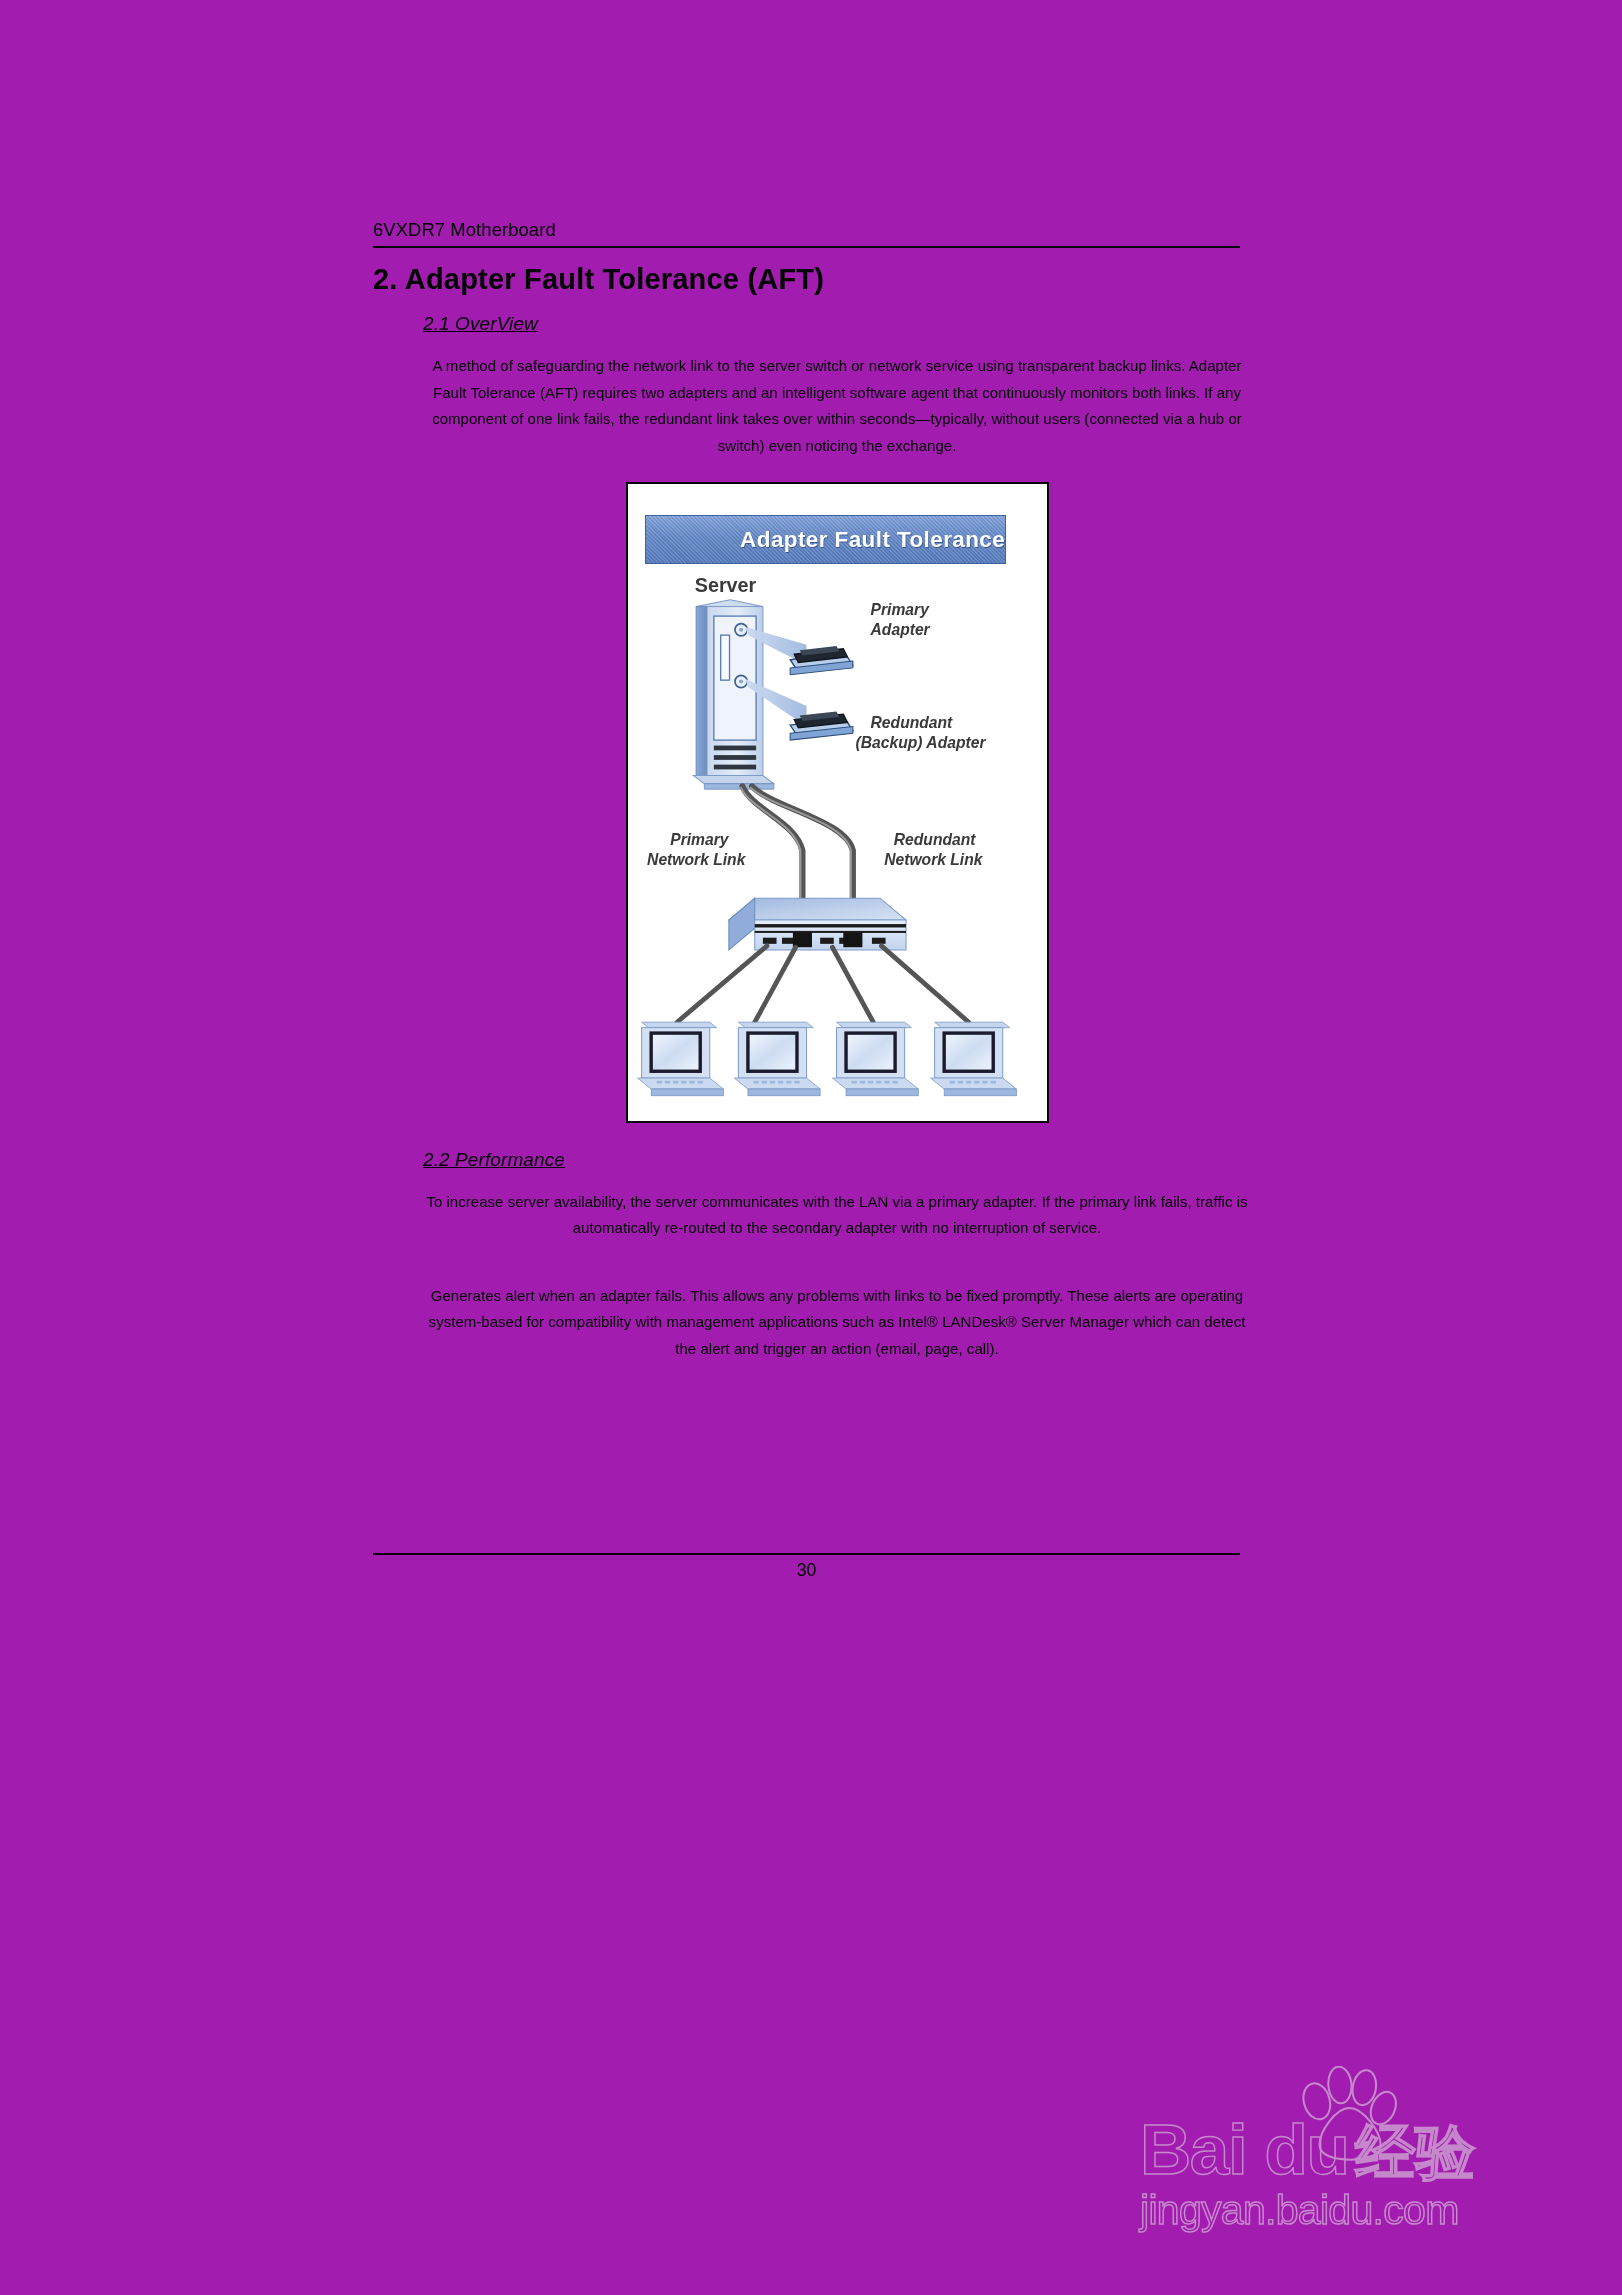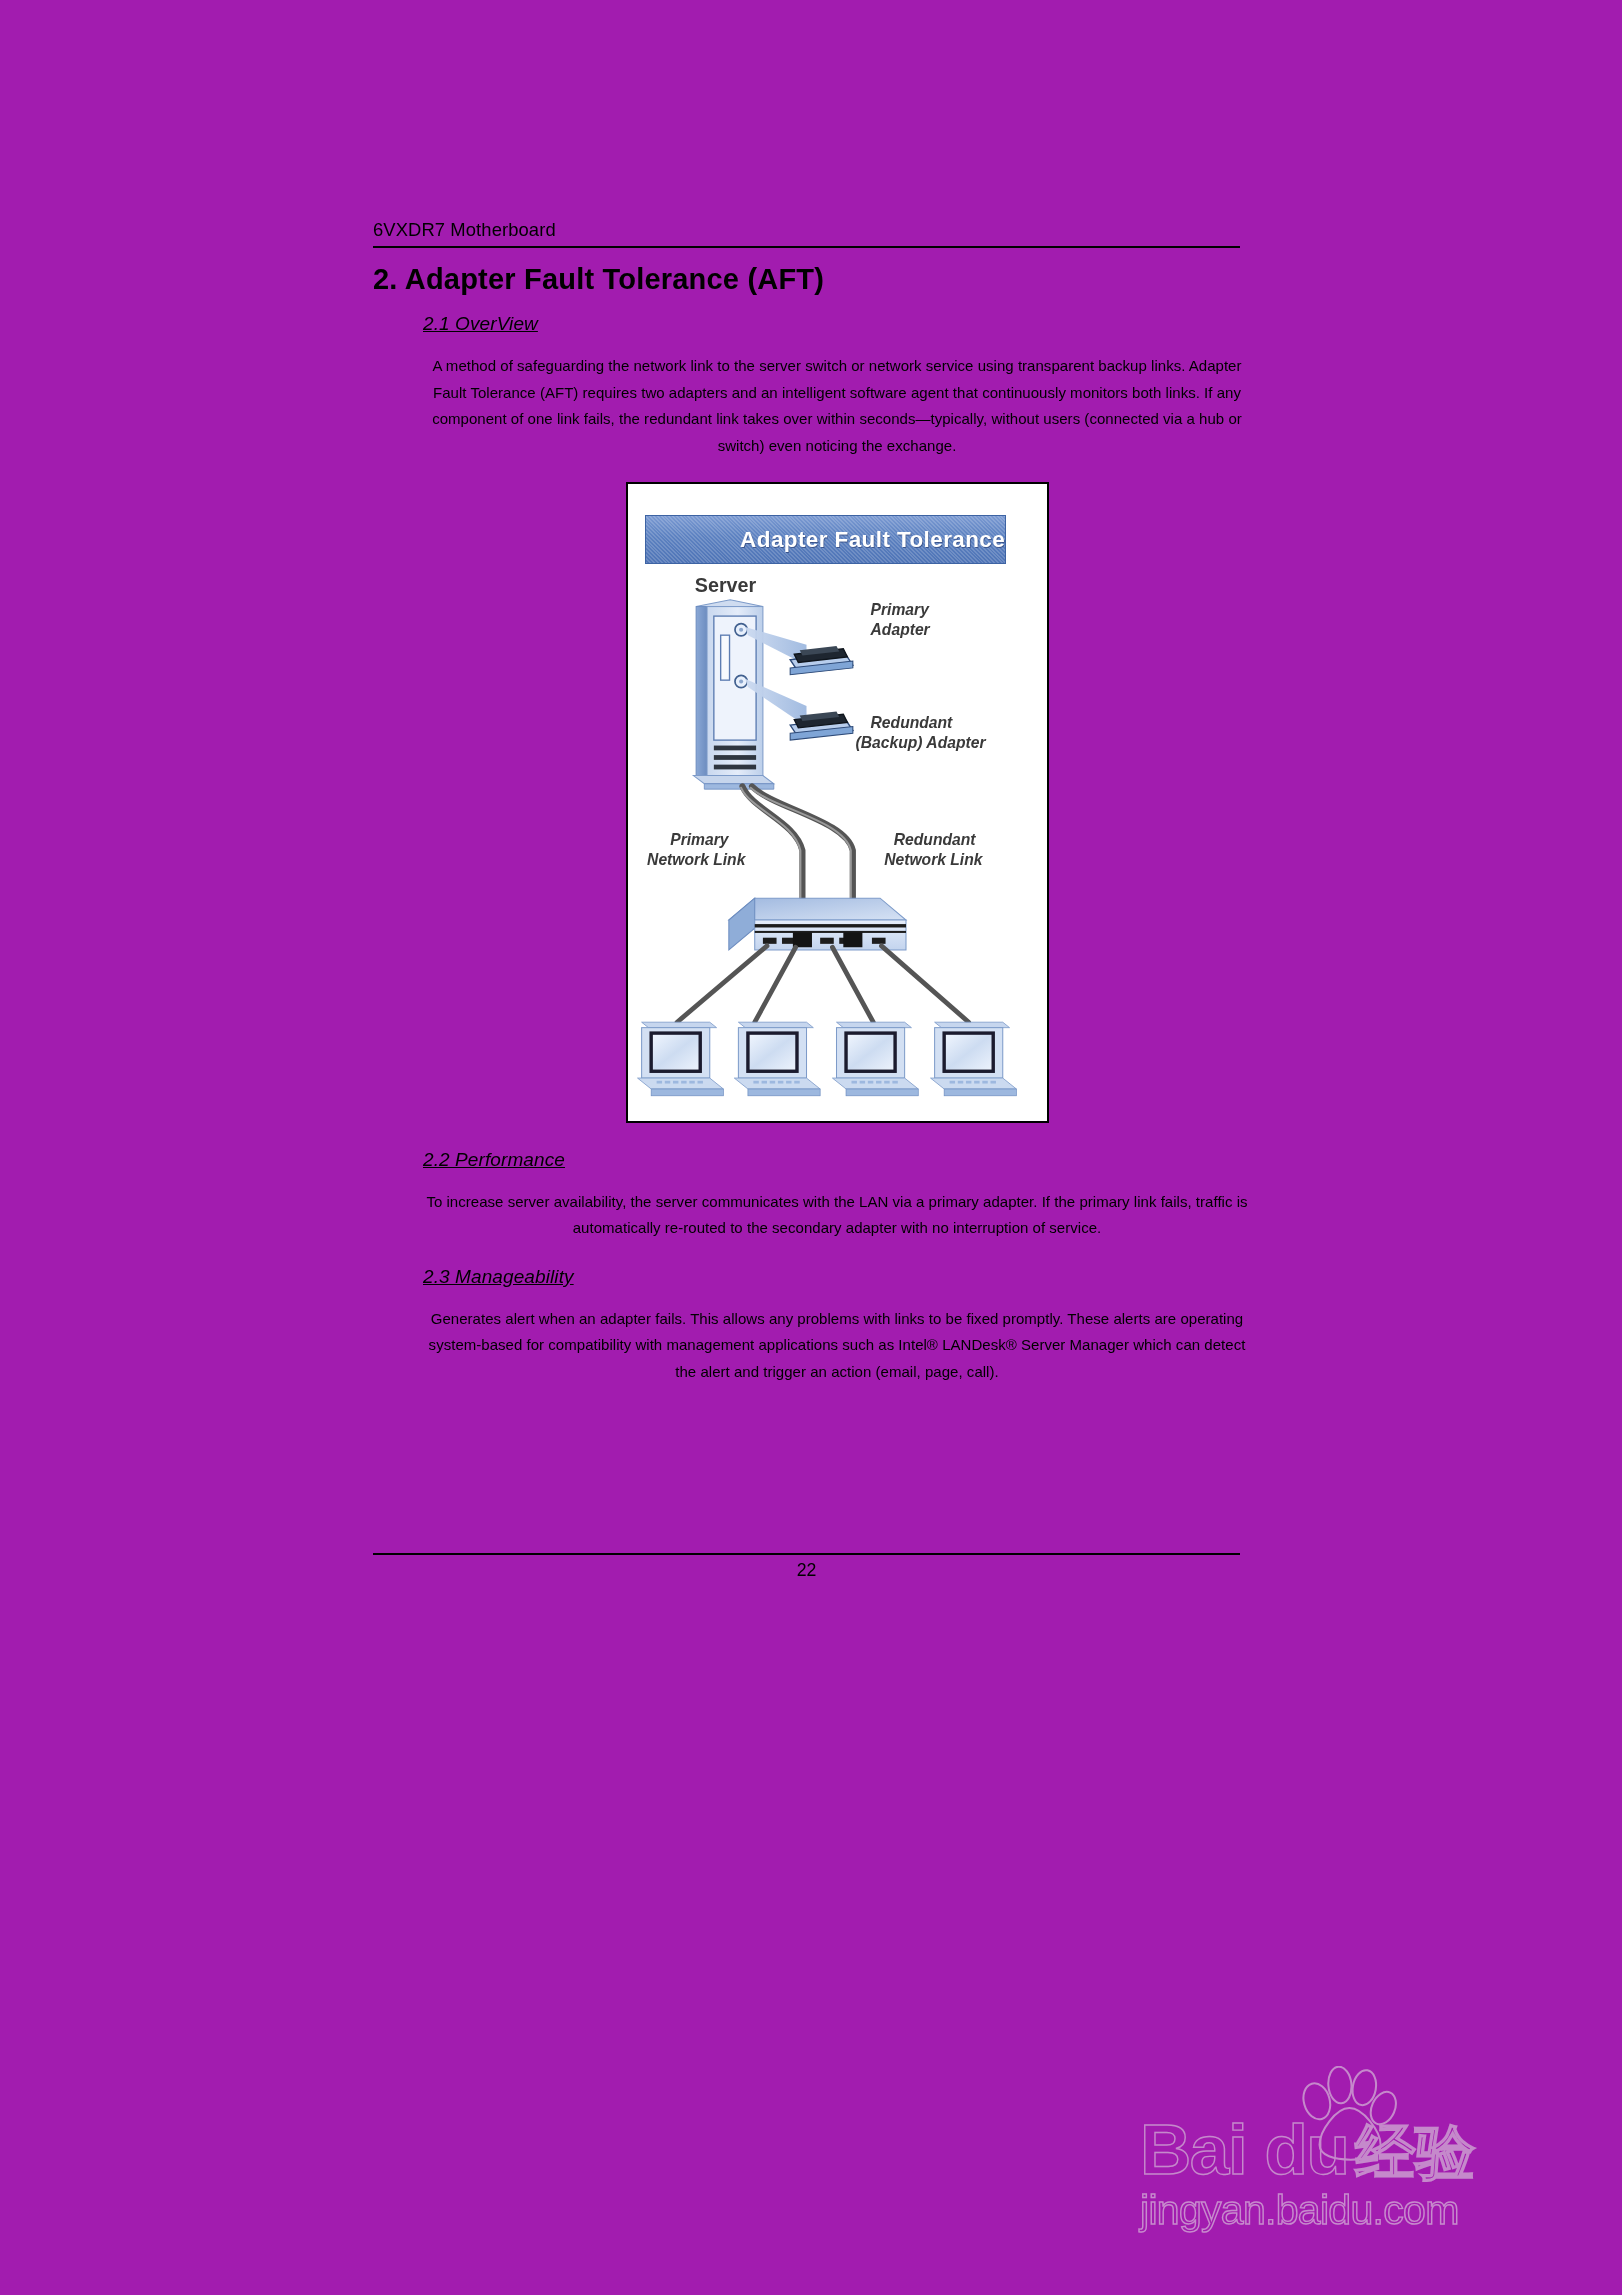--- a/index.html
+++ b/index.html
@@ -434,31 +434,30 @@
     <div class="sp-fig-to-h2"></div>
 
     <h2 class="section-heading">2.2 Performance</h2>
 
     <div class="sp-h2-to-p"></div>
 
     <p class="body-text">To increase server availability, the server communicates with the LAN via a primary adapter. If the primary link fails, traffic is automatically re-routed to the secondary adapter with no interruption of service.</p>
 
     <div class="sp-p-to-h2"></div>
 
-    <h2 class="section-heading">2.3 Manageability</h2>
 
     <div class="sp-h2-to-p"></div>
 
     <p class="body-text">Generates alert when an adapter fails. This allows any problems with links to be fixed promptly. These alerts are operating system-based for compatibility with management applications such as Intel® LANDesk® Server Manager which can detect the alert and trigger an action (email, page, call).</p>
 
   </div>
 
   <div id="doc-footer">
     <div class="footer-rule"></div>
-    <div class="page-number">22</div>
+    <div class="page-number">30</div>
   </div>
 
   <div id="watermark">
     <div class="wm-row">
       <span class="wm-baidu">Bai du</span>
       <span class="wm-cn">经验</span>
       <svg class="wm-paw" viewBox="0 0 150 140">
         <g fill="none" stroke="#e2e2e2" stroke-width="3">
           <ellipse cx="32" cy="52" rx="19" ry="27" transform="rotate(-16 32 52)"></ellipse>
           <ellipse cx="66" cy="28" rx="17" ry="27" transform="rotate(-5 66 28)"></ellipse>

